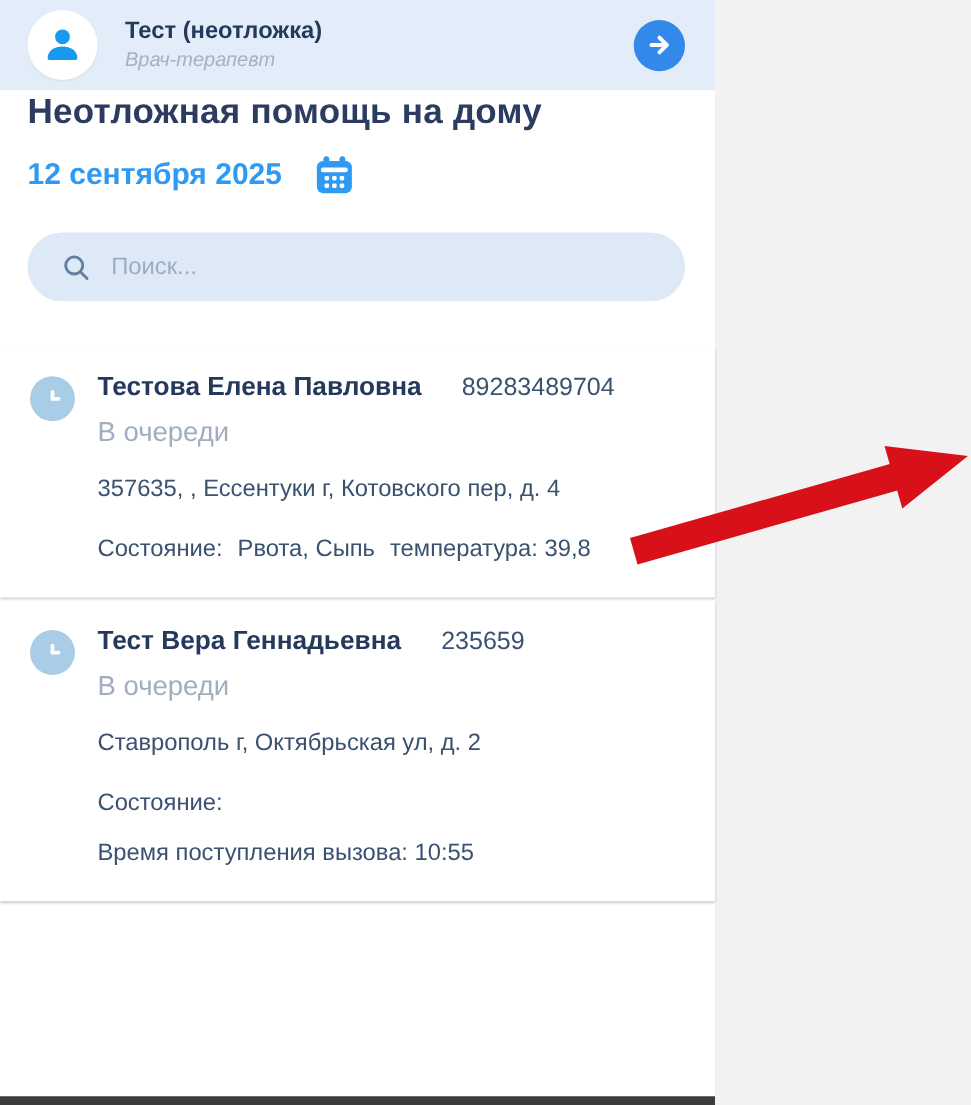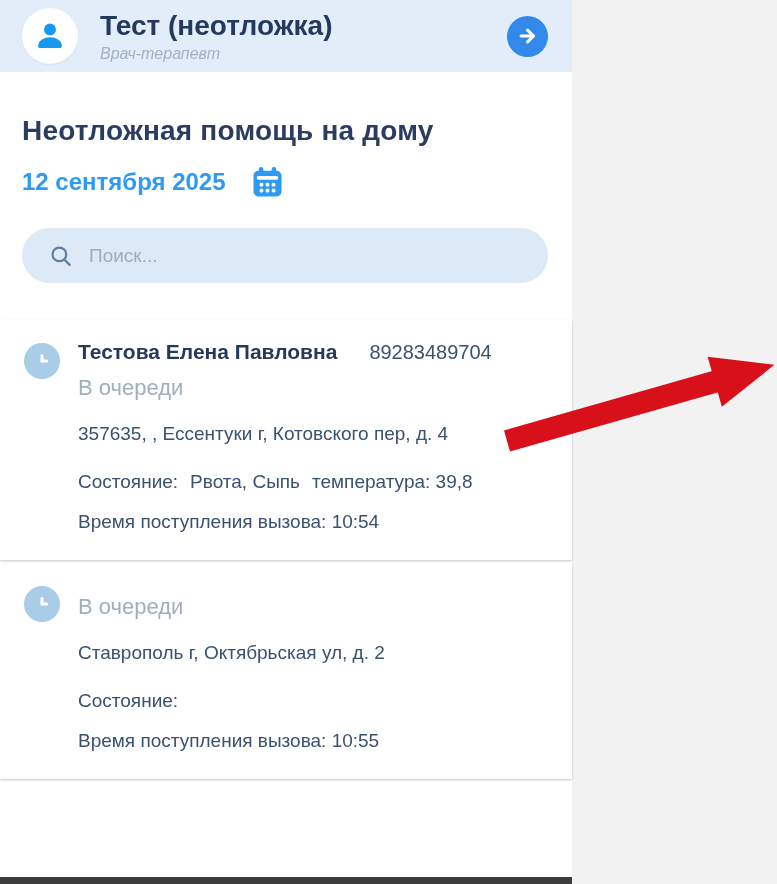--- a/index.html
+++ b/index.html
@@ -29,38 +29,37 @@
   }
   .avatar {
     width: 56px; height: 56px; border-radius: 50%;
     background: #ffffff;
     display: flex; align-items: center; justify-content: center;
     box-shadow: 0 1px 2px rgba(0,0,0,0.06);
     flex: 0 0 auto;
   }
   .header-text { margin-left: 22px; min-width: 0; }
   .header-title {
-    font-size: 28px; font-weight: 700; color: #24395c;
+    font-size: 19px; font-weight: 700; color: #24395c;
     line-height: 1.2; white-space: nowrap;
   }
   .header-subtitle {
     font-size: 16px; color: #a3b1c2; margin-top: 3px; white-space: nowrap; font-style: italic;
   }
   .go-btn {
     margin-left: auto;
     width: 41px; height: 41px; border-radius: 50%;
     background: #3289e9; border: none; cursor: pointer;
     display: flex; align-items: center; justify-content: center;
     flex: 0 0 auto;
   }
 
   
   .main { padding: 0 24px 0 22px; }
   .page-title {
-    margin-top: 42px;
     font-size: 28px; font-weight: 700; color: #2b3c60;
     letter-spacing: 0.2px;
     line-height: 34px;
     white-space: nowrap;
   }
   .date-row {
     margin-top: 16px;
     display: flex; align-items: center; gap: 24px;
     height: 36px;
   }
@@ -194,30 +193,33 @@
             <span class="visit-name">Тестова Елена Павловна</span>
             <span class="visit-id">89283489704</span>
           </div>
           <div class="visit-status">В очереди</div>
           <div class="visit-address">357635, , Ессентуки г, Котовского пер, д. 4</div>
           <div class="visit-condition">
             <span>Состояние:</span>
             <span>Рвота, Сыпь</span>
             <span>температура: 39,8</span>
           </div>
-          <div class="visit-time">Время поступления вызова: 10:54</div>
         </article>
 
         <article class="visit-card">
           <div class="clock-badge">
             <svg width="20" height="20" viewBox="0 0 24 24" fill="none" stroke="#ffffff" stroke-width="3.6" stroke-linecap="round" aria-hidden="true">
               <path d="M12 5.5V12"></path>
               <path d="M12 12h5.8"></path>
             </svg>
           </div>
+          <div class="name-row">
+            <span class="visit-name">Тест Вера Геннадьевна</span>
+            <span class="visit-id">235659</span>
+          </div>
           <div class="visit-status">В очереди</div>
           <div class="visit-address">Ставрополь г, Октябрьская ул, д. 2</div>
           <div class="visit-condition">
             <span>Состояние:</span>
             <span></span>
           </div>
           <div class="visit-time">Время поступления вызова: 10:55</div>
         </article>
 
       </section>

